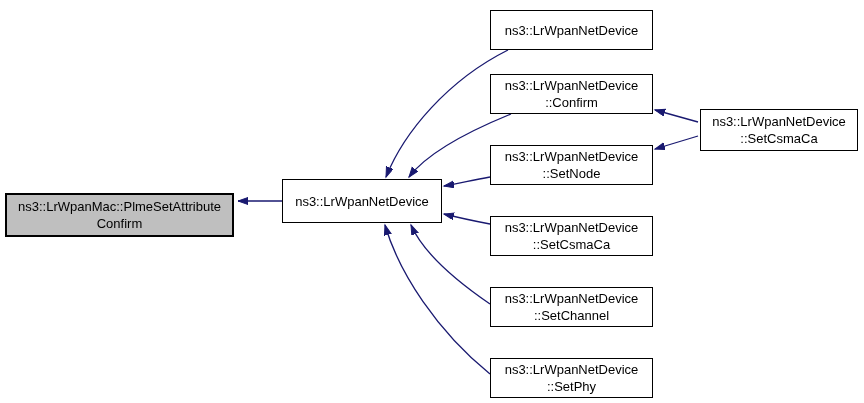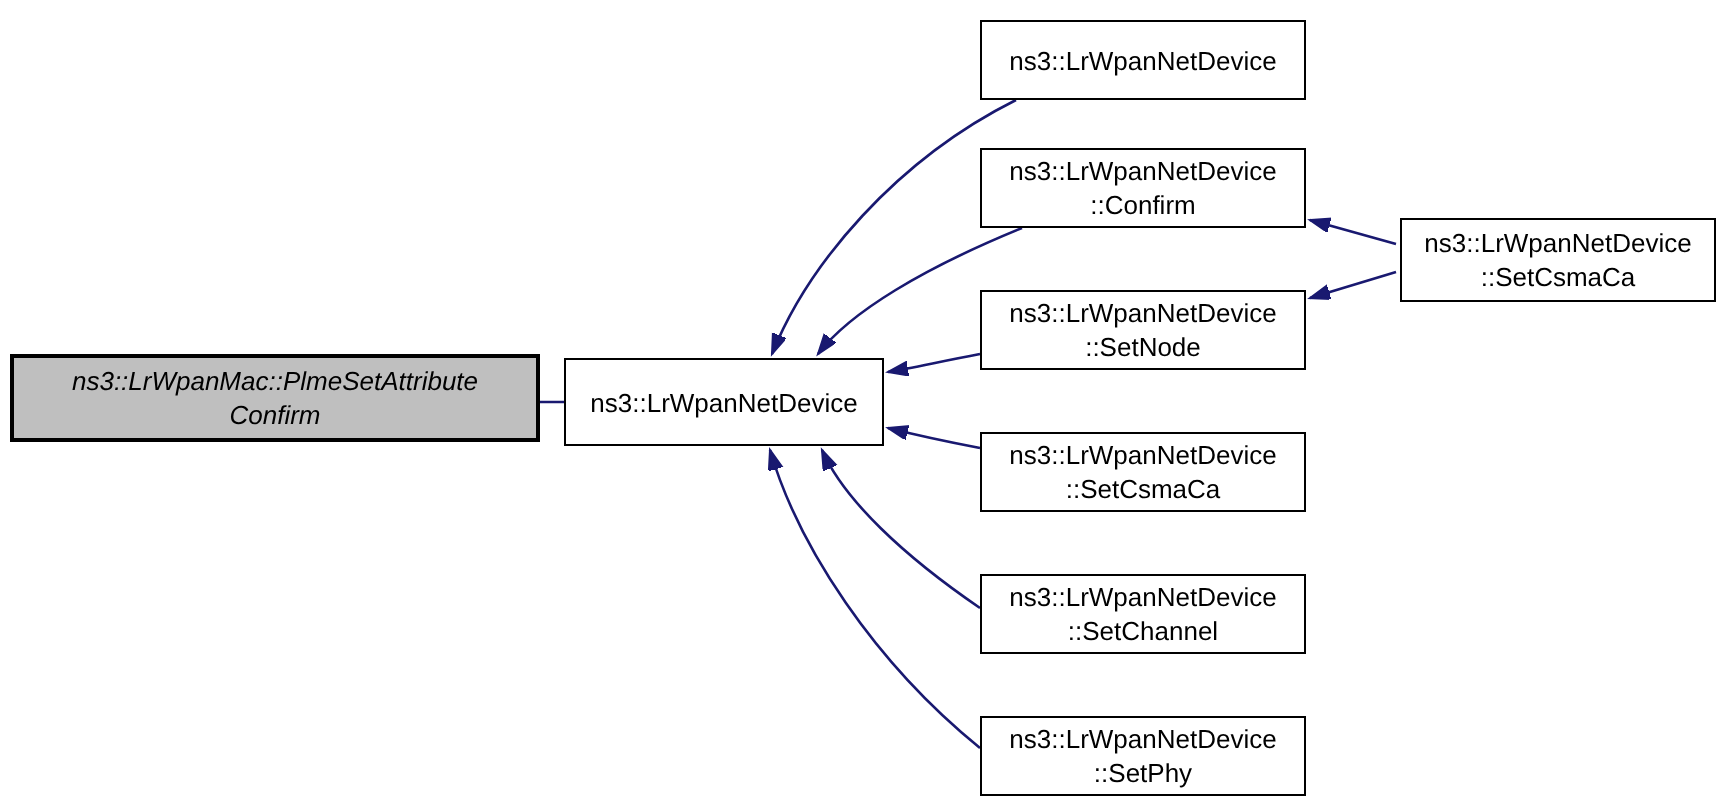--- a/index.html
+++ b/index.html
@@ -48,21 +48,21 @@
     font-size: 13px;
     line-height: 17px;
     text-align: center;
     white-space: nowrap;
   }
   .node.highlight {
     background: var(--highlight-fill);
     border-width: 2px;
   }
   
-  #n-plme        { left: 5px;   top: 177px; width: 265px; height: 44px; font-style: italic; }
+  #n-plme        { left: 5px;   top: 193px; width: 229px; height: 44px; }
   #n-cc          { left: 282px; top: 179px; width: 160px; height: 44px; }
   #n-ctor        { left: 490px; top: 10px;  width: 163px; height: 40px; }
   #n-setmac      { left: 490px; top: 74px;  width: 163px; height: 40px; }
   #n-setphy      { left: 490px; top: 145px; width: 163px; height: 40px; }
   #n-setcsma     { left: 490px; top: 216px; width: 163px; height: 40px; }
   #n-setchannel  { left: 490px; top: 287px; width: 163px; height: 40px; }
   #n-setnode     { left: 490px; top: 358px; width: 163px; height: 40px; }
   #n-gettypeid   { left: 700px; top: 109px; width: 158px; height: 42px; }
 </style>
 </head>

